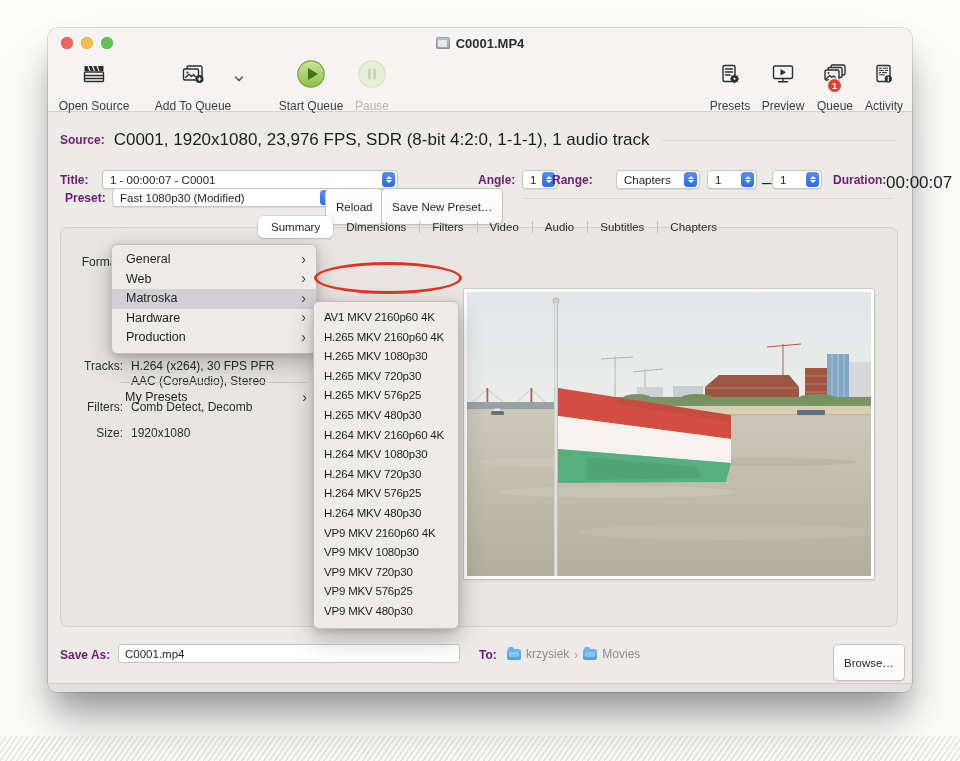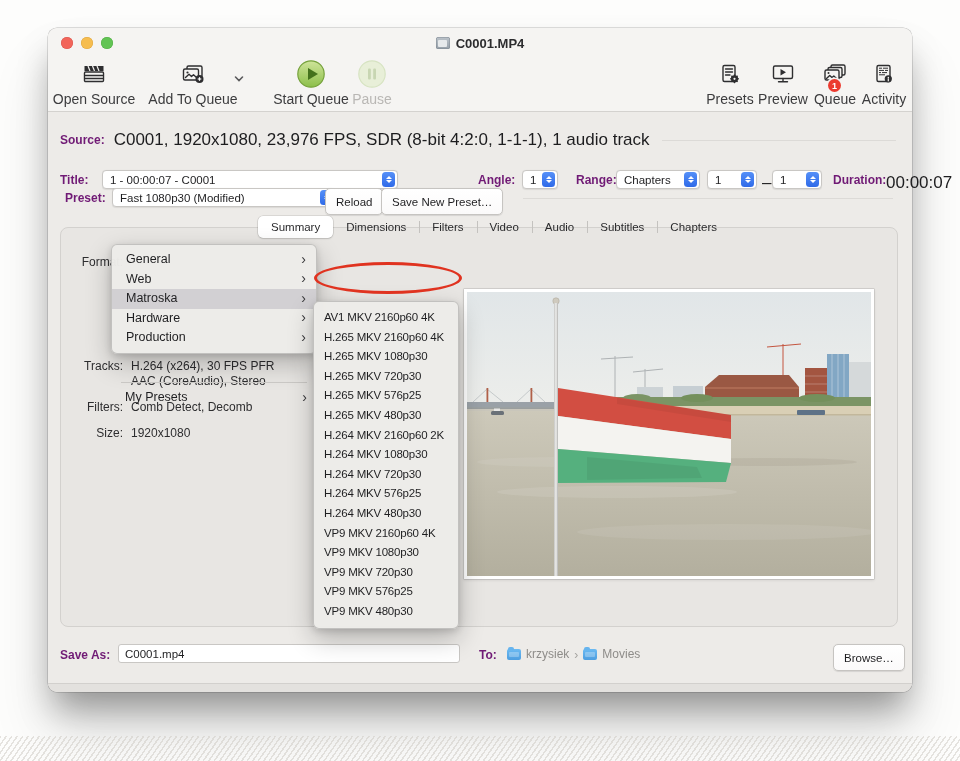--- a/index.html
+++ b/index.html
@@ -26,21 +26,21 @@
   .titlewrap{ position:absolute; left:0; right:0; top:6px; height:18px;
     display:flex; align-items:center; justify-content:center; gap:6px; }
   .proxy{ width:14px; height:12px; border-radius:2.5px; background:linear-gradient(#bcc3ca,#96a0a9);
     box-shadow:inset 0 0 0 .5px #7e8892; position:relative; }
   .proxy::after{ content:''; position:absolute; inset:2.5px; background:#e6e9eb; border-radius:1px; }
   .wintitle{ font-size:13px; font-weight:bold; color:#2c2c2e; }
 
   
   .tbtn{ position:absolute; top:31px; display:flex; flex-direction:column; align-items:center; }
   .tbtn .ic{ height:30px; display:flex; align-items:center; justify-content:center; }
-  .tbtn .lab{ font-size:14px; color:#3c3c3e; margin-top:2px; white-space:nowrap; }
+  .tbtn .lab{ font-size:12px; color:#3c3c3e; margin-top:10px; white-space:nowrap; }
   .tbtn.disabled .lab{ color:#b9b7b4; }
   .tbtn.disabled .ic{ opacity:.5; }
   .chevbtn{ position:absolute; right:-6px; top:10px; }
   .badge{ position:absolute; right:6px; bottom:-3px; min-width:13px; height:13px; border-radius:7px;
     background:#ec3b30; color:#fff; font-size:9px; font-weight:bold; display:flex; align-items:center;
     justify-content:center; box-shadow:0 0 0 1.5px #f5f4f2; padding:0 3px; }
 
   
   .blab{ font-weight:bold; font-size:12px; color:#701a75; }
   .val{ font-size:17px; color:#1d1d1f; }
@@ -57,21 +57,21 @@
     display:flex; flex-direction:column; align-items:center; justify-content:center; gap:1.5px; flex:none; margin-left:4px;}
   .tup{ width:0; height:0; border-left:3px solid transparent; border-right:3px solid transparent; border-bottom:3.5px solid #fff; }
   .tdn{ width:0; height:0; border-left:3px solid transparent; border-right:3px solid transparent; border-top:3.5px solid #fff; }
 
   .row-title{ position:absolute; left:0; right:0; top:130px; height:20px;margin-top:12px; }
   .row-title .blab, .row-title .val{ position:absolute; top:3px; }
   .row-preset{ position:absolute; left:0; right:0; top:160px; height:20px; }
   .row-preset .blab{ position:absolute; top:3px; }
 
   .btn{ background:linear-gradient(#ffffff,#fbfafa); border:1px solid #c6c4c1; border-radius:5px;
-    font-size:11.5px; height:27px; padding:0 10px; display:inline-flex; align-items:center;
+    font-size:11.5px; height:37px; padding:0 10px; display:inline-flex; align-items:center;
     box-shadow:0 .5px 1px rgba(0,0,0,.1); color:#1e1e20; position:absolute; white-space:nowrap; }
 
   
   .panel{ position:absolute; left:12px; top:199px; width:838px; height:400px;
     background:#e8e6e3; border:1px solid #d3d1ce; border-radius:8px; }
   .tabbar{ position:absolute; left:210px; top:188px; height:22px; display:flex; align-items:center; z-index:2; }
   .tab{ position:relative; font-size:11.5px; color:#2a2a2c; padding:0 13px; height:22px;
     display:flex; align-items:center; white-space:nowrap; }
   .tab::before{ content:''; position:absolute; left:0; top:5px; width:1px; height:12px; background:#c4c2bf; }
   .tab:first-child::before{ display:none; }
@@ -287,21 +287,21 @@
         </span>
     </div>
     <span class="blab" style="left:430px;">Angle:</span>
     <div class="sel" style="left:474px; width:36px; top:0;">
       <span class="v">1</span>
       <span class="stepper">
           <span class="tup"></span>
           <span class="tdn"></span>
         </span>
     </div>
-    <span class="blab" style="left:528px;">Range:</span>
+    <span class="blab" style="left:504px;">Range:</span>
     <div class="sel" style="left:568px; width:84px; top:0;">
       <span class="v">Chapters</span>
       <span class="stepper">
           <span class="tup"></span>
           <span class="tdn"></span>
         </span>
     </div>
     <div class="sel" style="left:659px; width:50px; top:0;">
       <span class="v">1</span>
       <span class="stepper">
@@ -506,21 +506,21 @@
       <div class="sub-item"><span>H.265 MKV 2160p60 4K</span></div>
 
       <div class="sub-item"><span>H.265 MKV 1080p30</span></div>
 
       <div class="sub-item"><span>H.265 MKV 720p30</span></div>
 
       <div class="sub-item"><span>H.265 MKV 576p25</span></div>
 
       <div class="sub-item"><span>H.265 MKV 480p30</span></div>
 
-      <div class="sub-item"><span>H.264 MKV 2160p60 2K</span></div>
+      <div class="sub-item"><span>H.264 MKV 2160p60 4K</span></div>
 
       <div class="sub-item"><span>H.264 MKV 1080p30</span></div>
 
       <div class="sub-item"><span>H.264 MKV 720p30</span></div>
 
       <div class="sub-item"><span>H.264 MKV 576p25</span></div>
 
       <div class="sub-item"><span>H.264 MKV 480p30</span></div>
 
       <div class="sub-item"><span>VP9 MKV 2160p60 4K</span></div>

